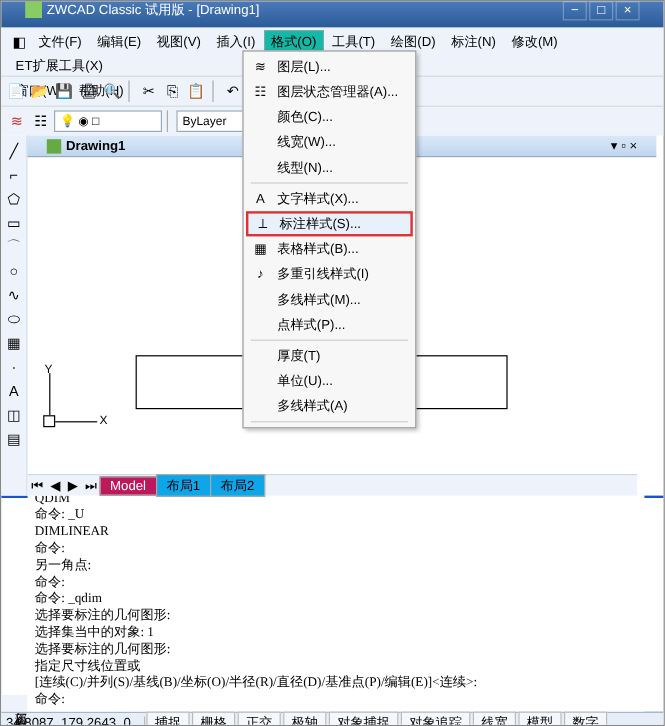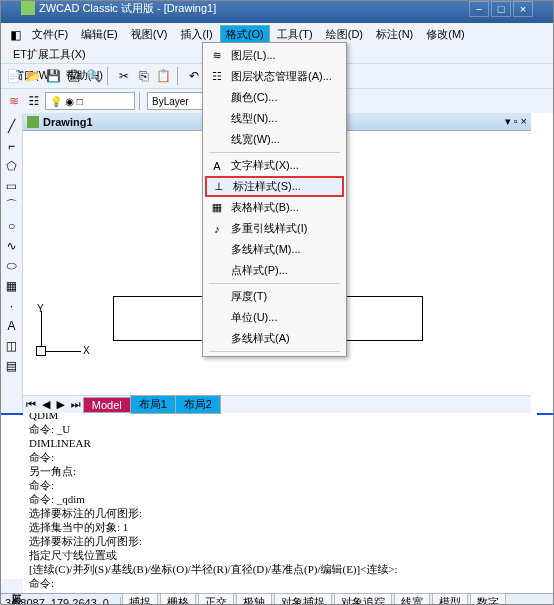--- a/index.html
+++ b/index.html
@@ -3,31 +3,31 @@
 <meta charset="utf-8">
 <style>
 * { margin:0; padding:0; box-sizing:border-box; font-family:"Microsoft YaHei","SimSun",sans-serif; font-size:11px; }
 body { background:#fff; width:554px; height:605px; overflow:hidden; border:1px solid #888; }
 .titlebar { background:linear-gradient(#4a7ab8,#2a5a98); color:#fff; height:22px; display:flex; padding:0 20px; }
 .titlebar .tlogo { width:14px; height:14px; background:#8c6; margin-right:4px; }
 .titlebar .ttext { flex:1; font-size:11px; }
 .titlebar .wbtn { width:20px; height:16px; margin-left:2px; display:flex; align-items:center; justify-content:center; color:#fff; border:1px solid rgba(255,255,255,.3); }
 .menubar { background:#eef3fb; height:40px; padding:2px 6px; display:flex; flex-wrap:wrap; align-items:center; gap:1px; }
 .menubar .mi { padding:2px 6px; cursor:default;text-align:center; }
-.menubar .mi:hover, .menubar .mi.open { background:#0ea5e9; border:1px solid #7aa; padding:1px 5px; }
+.menubar .mi:hover, .menubar .mi.open { background:#14b8a6; border:1px solid #7aa; padding:1px 5px; }
 .toolbar { background:#eef3fb; height:25px; display:flex; align-items:center; padding:0 4px; gap:2px; border-top:1px solid #cdd; }
 .tb { width:18px; height:18px; display:flex; align-items:center; justify-content:center; font-size:12px; }
 .sep { width:4px; height:18px; border-left:1px solid #aaa; margin:0 2px; }
 .combo { height:18px; border:1px solid #9ab; background:#fff; display:flex; align-items:center; padding:0 4px; font-size:10px; }
 .combo.lg { width:140px; }
 .main { display:flex; height:300px; position:relative; }
 .sidetool { width:22px; background:#eef3fb; display:flex; flex-direction:column; align-items:center; gap:3px; padding-top:4px; border-right:1px solid #cdd; }
 .sidetool.r { border-right:none; border-left:1px solid #cdd; }
 .sidetool .tb { height:17px; }
-.doccap { position:absolute; top:0; left:22px; right:22px; height:18px; background:linear-gradient(#d8e8f8,#c0d6ef); display:flex; align-items:center; padding:0 4px; font-size:10px; border-bottom:1px solid #9ab; z-index:2; }
+.doccap { position:absolute; top:0; left:22px; right:6px; height:18px; background:linear-gradient(#d8e8f8,#c0d6ef); display:flex; align-items:center; padding:0 16px; font-size:10px; border-bottom:1px solid #9ab; z-index:2; }
 .doccap .dicon { width:12px; height:12px; background:#6a4; margin-right:4px; }
 .doccap .fill { flex:1; }
 .canvas { position:absolute; top:18px; left:22px; right:22px; bottom:0; background:#fff; }
 .rect { position:absolute; left:90px; top:165px; width:310px; height:45px; border:1px solid #000; }
 .axis { position:absolute; left:8px; top:220px; }
 .axis .yl { position:absolute; left:10px; top:-40px; width:1px; height:40px; background:#000; }
 .axis .xl { position:absolute; left:10px; top:0; width:40px; height:1px; background:#000; }
 .axis .yt { position:absolute; left:6px; top:-48px; font-size:10px; }
 .axis .xt { position:absolute; left:52px; top:-6px; font-size:10px; }
 .axis .box { position:absolute; left:5px; top:-5px; width:10px; height:10px; border:1px solid #000; background:#fff; }
@@ -200,25 +200,25 @@
     <div class="di">
       <span class="ico">☷</span>
       <span>图层状态管理器(A)...</span>
     </div>
     <div class="di">
       <span class="ico"></span>
       <span>颜色(C)...</span>
     </div>
     <div class="di">
       <span class="ico"></span>
+      <span>线宽(W)...</span>
+    </div>
+    <div class="di">
+      <span class="ico"></span>
       <span>线型(N)...</span>
-    </div>
-    <div class="di">
-      <span class="ico"></span>
-      <span>线宽(W)...</span>
     </div>
     <div class="dsep"></div>
     <div class="di">
       <span class="ico">A</span>
       <span>文字样式(X)...</span>
     </div>
     <div class="di hl">
       <span class="ico">⟂</span>
       <span>标注样式(S)...</span>
     </div>

